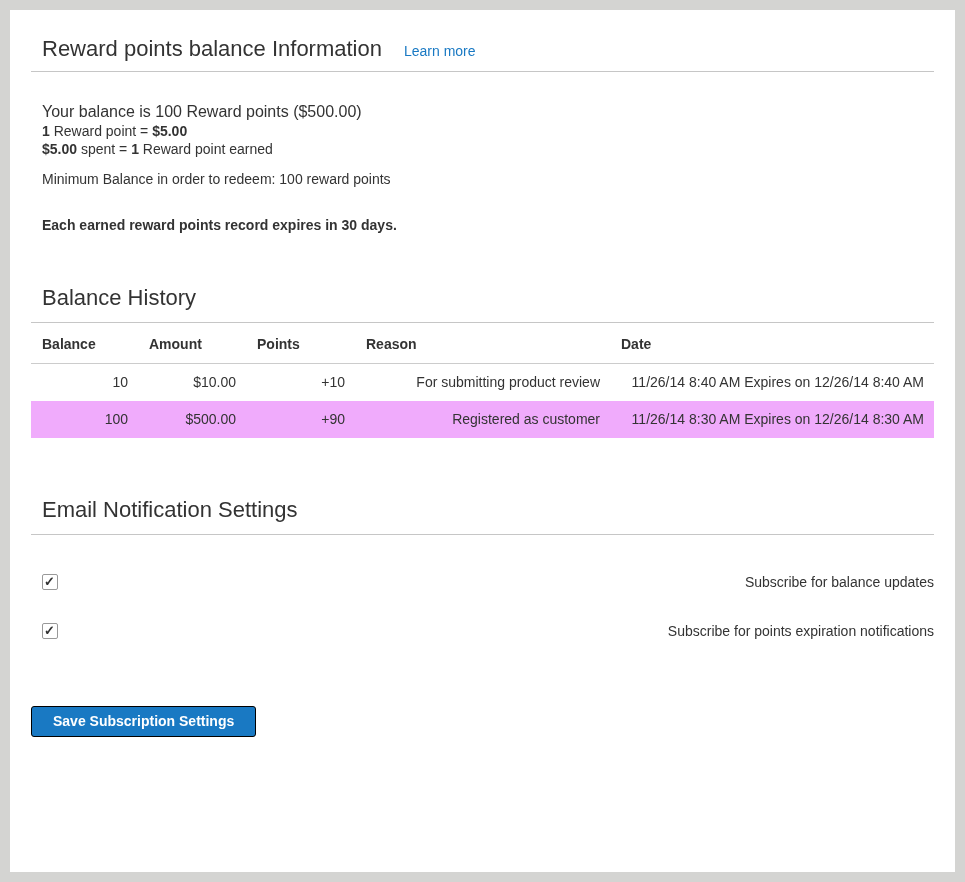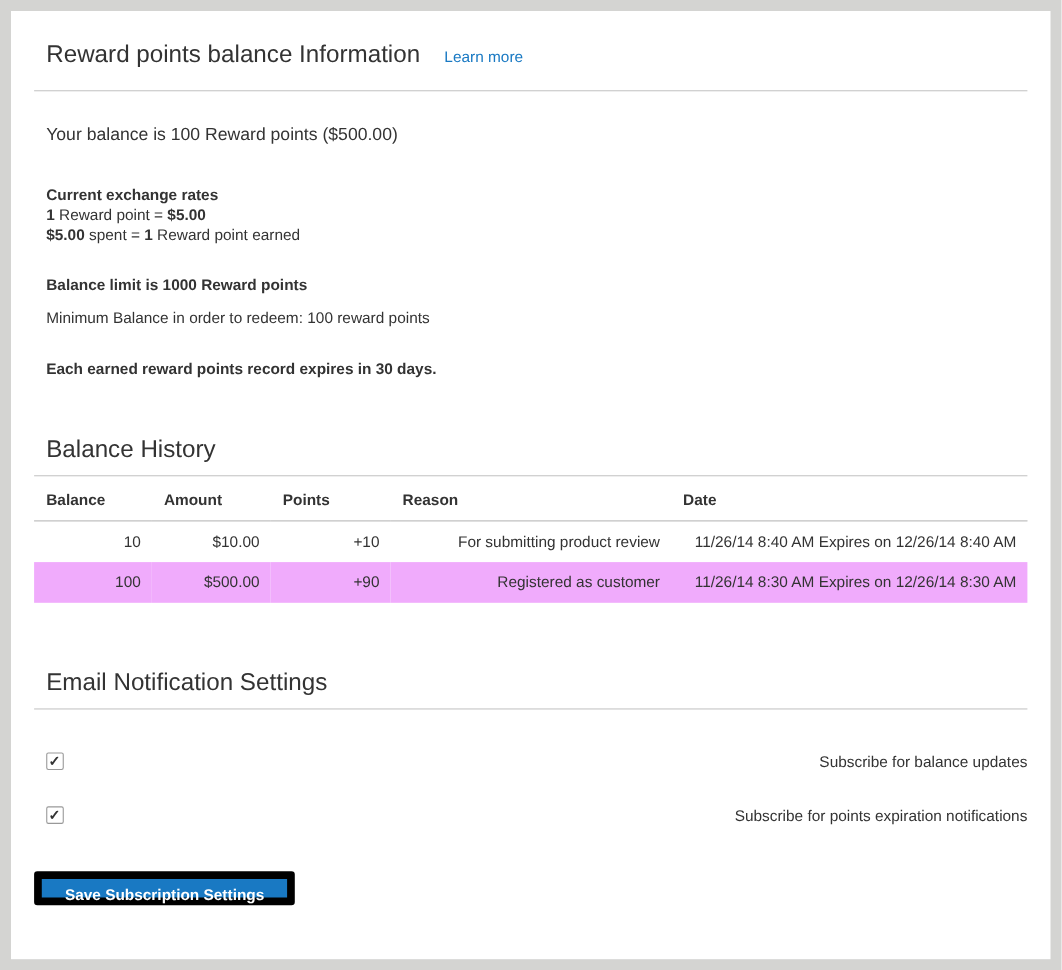--- a/index.html
+++ b/index.html
@@ -16,21 +16,21 @@
     margin: 10px;
     background: #ffffff;
     padding: 25px 21px 25px 21px;
     overflow: hidden;
   }
   
   .page-header {
     display: flex;
     align-items: baseline;
     border-bottom: 1px solid #c6c6c6;
-    padding-bottom: 19px;
+    padding-bottom: 8px;
     padding-left: 11px;
   }
   h1.page-title {
     font-size: 22px;
     font-weight: 300;
     color: #333333;
     line-height: 28px;
   }
   a.learn-more {
     margin-left: 22px;
@@ -121,25 +121,25 @@
     line-height: 16px;
   }
   .choice label {
     margin-left: 11px;
     line-height: 18px;
     cursor: default;
   }
   
   button.save-btn {
     display: block;
-    margin-top: 42px;
+    margin-top: 66px;
     margin-left: 0;
     background: #1979c3;
     color: #ffffff;
-    border: 7px solid #000000;
+    border: 1px solid #000000;
     border-radius: 3px;
     font-family: "Liberation Sans", "DejaVu Sans", sans-serif;
     font-size: 14px;
     font-weight: 700;
     line-height: 29px;
     height: 31px;
     padding: 0 21px;
     cursor: pointer;
   }
   .bold { font-weight: 700; }
@@ -149,28 +149,26 @@
 
 <div class="card">
 
   <div class="page-header">
     <h1 class="page-title">Reward points balance Information</h1>
     <a class="learn-more" href="#">Learn more</a>
   </div>
 
   <p class="balance-message indent">Your balance is 100 Reward points ($500.00)</p>
 
-  <p class="subhead indent">Current exchange rates</p>
 
   <div class="rate-lines indent">
     <div><span class="bold">1</span><span> Reward point = </span><span class="bold">$5.00</span></div>
     <div><span class="bold">$5.00</span><span> spent = </span><span class="bold">1</span><span> Reward point earned</span></div>
   </div>
 
-  <p class="subhead-2 indent">Balance limit is 1000 Reward points</p>
   <p class="plain-line indent">Minimum Balance in order to redeem: 100 reward points</p>
 
   <p class="subhead-2 indent">Each earned reward points record expires in 30 days.</p>
 
   <h2 class="section-heading history-heading">Balance History</h2>
 
   <table class="history">
     <colgroup>
       <col style="width:107px">
       <col style="width:108px">

